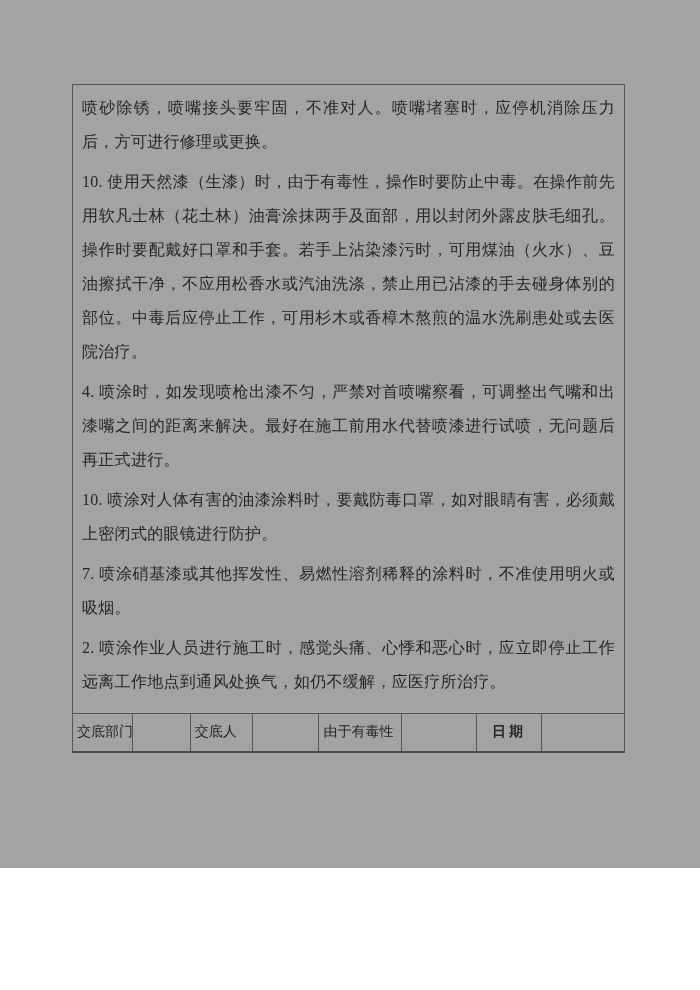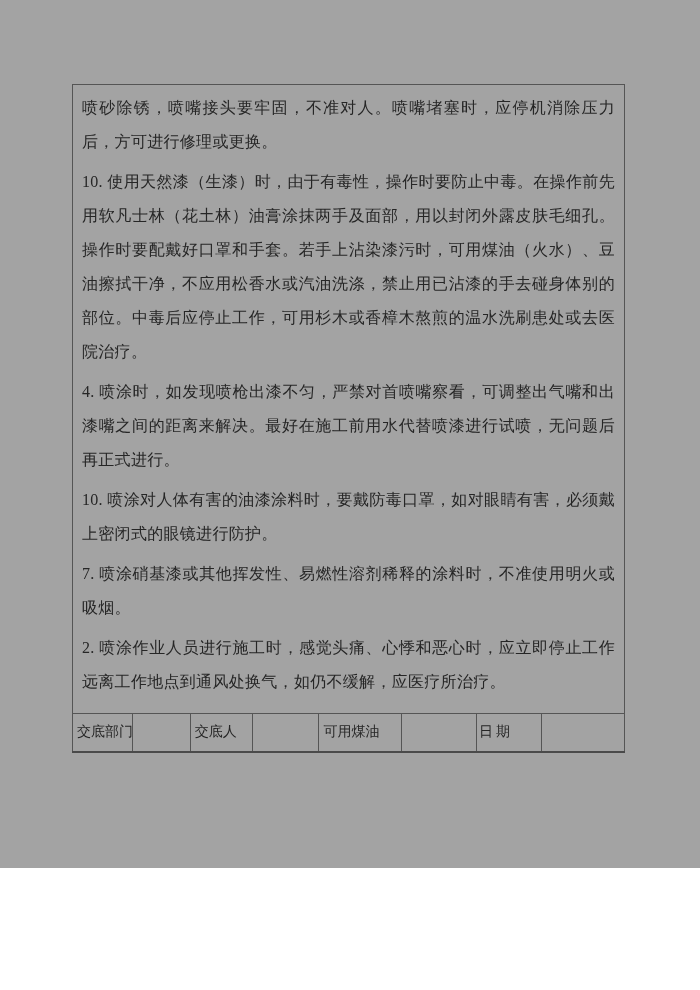--- a/index.html
+++ b/index.html
@@ -52,22 +52,24 @@
     letter-spacing: 0.3px;
   }
   tr.bottom-row {
     height: 38px;
   }
   td.label-cell {
     padding: 2px 2px 2px 4px;
     white-space: nowrap;
   }
   td.label-cell.centered {
+    text-align: center;
     padding: 2px;
     letter-spacing: 3px;
+    font-weight: bold;
   }
   td.value-cell {
     padding: 2px;
   }
 </style>
 </head>
 <body>
 
 <div class="page">
   <table class="doc-table">
@@ -90,20 +92,20 @@
         <p>10. 喷涂对人体有害的油漆涂料时，要戴防毒口罩，如对眼睛有害，必须戴上密闭式的眼镜进行防护。</p>
         <p>7. 喷涂硝基漆或其他挥发性、易燃性溶剂稀释的涂料时，不准使用明火或吸烟。</p>
         <p>2. 喷涂作业人员进行施工时，感觉头痛、心悸和恶心时，应立即停止工作远离工作地点到通风处换气，如仍不缓解，应医疗所治疗。</p>
       </td>
     </tr>
     <tr class="bottom-row">
       <td class="label-cell">交底部门</td>
       <td class="value-cell"></td>
       <td class="label-cell">交底人</td>
       <td class="value-cell"></td>
-      <td class="label-cell">可用煤油</td>
+      <td class="label-cell">由于有毒性</td>
       <td class="value-cell"></td>
       <td class="label-cell centered">日期</td>
       <td class="value-cell"></td>
     </tr>
   </tbody>
     </table>
 </div>
 
 </body></html>

